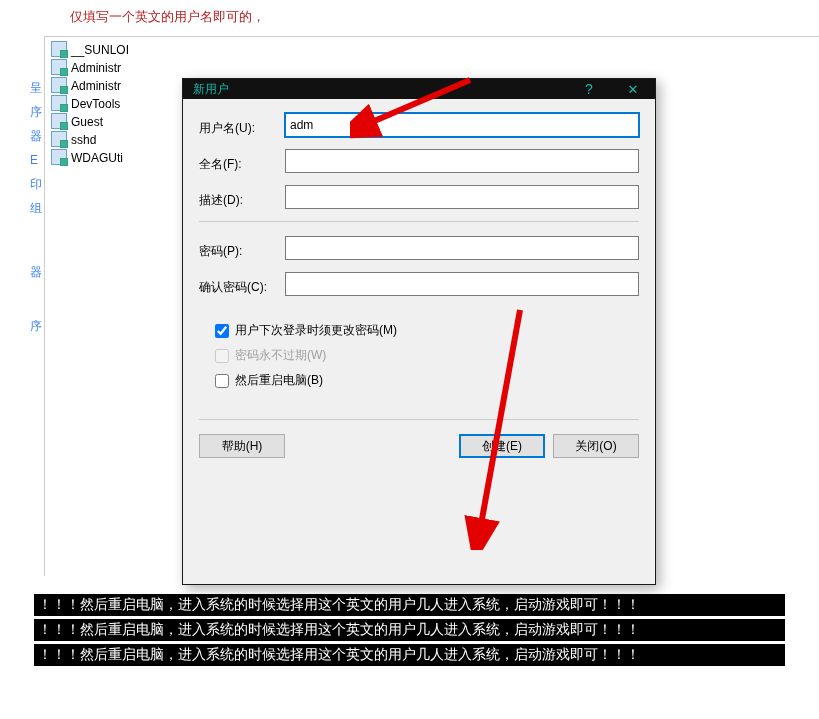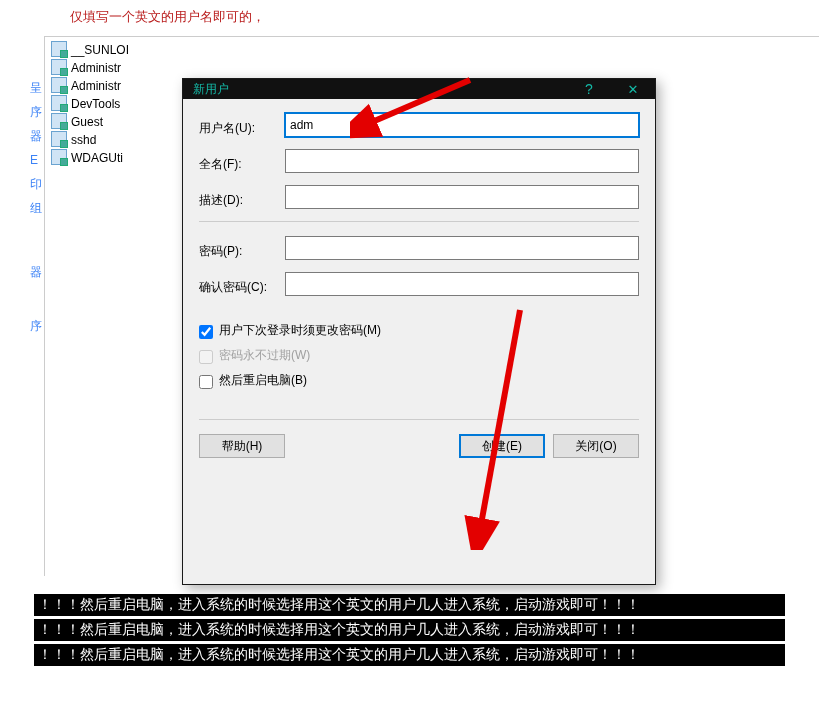--- a/index.html
+++ b/index.html
@@ -18,21 +18,21 @@
 .titlebar{height:20px;background:#111;color:#14b8a6;display:flex;align-items:center;font-size:12px}
 .titlebar .title{flex:1;padding-left:10px}
 .titlebar .tbtn{width:44px;height:30px;display:flex;align-items:center;justify-content:center;font-size:14px}
 .tbtn.close{font-size:13px}
 .dlg-body{padding:14px 16px 12px 16px}
 .form-row{display:flex;align-items:flex-end;margin-bottom:12px}
 .form-row label{width:86px;font-size:12px}
 .form-row input[type=text],.form-row input[type=password]{flex:1;height:22px;border:1px solid #7a7a7a;padding:0 4px;font-size:12px;background:#fff;font-family:inherit}
 .form-row input.focused{border:1px solid #0078d7;outline:1px solid #0078d7}
 .sep{height:1px;background:#ccc;margin:10px 0 14px 0}
-.chk-row{display:flex;align-items:flex-end;margin:8px 0;font-size:12px}
+.chk-row{display:flex;align-items:center;margin:8px 16px;font-size:12px}
 .chk-row input[type=checkbox]{width:14px;height:14px;margin:0 6px 0 0}
 .chk-row.disabled{color:#a0a0a0}
 .btn-row{display:flex;justify-content:flex-end;gap:8px;}
 .btn-row .help{margin-right:auto}
 button.dlg-btn{min-width:86px;height:24px;background:#e1e1e1;border:1px solid #adadad;font-size:12px;font-family:inherit;cursor:pointer}
 button.dlg-btn.primary{border:2px solid #0078d7}
 svg.arrow{position:absolute;pointer-events:none;z-index:20}
 .warn-block{margin:18px 34px 0 34px}
 .warn-line{background:#000;color:#fff;font-weight:normal;font-size:14px;padding:2px 4px;margin-bottom:3px;white-space:nowrap;overflow:hidden}
 </style>

